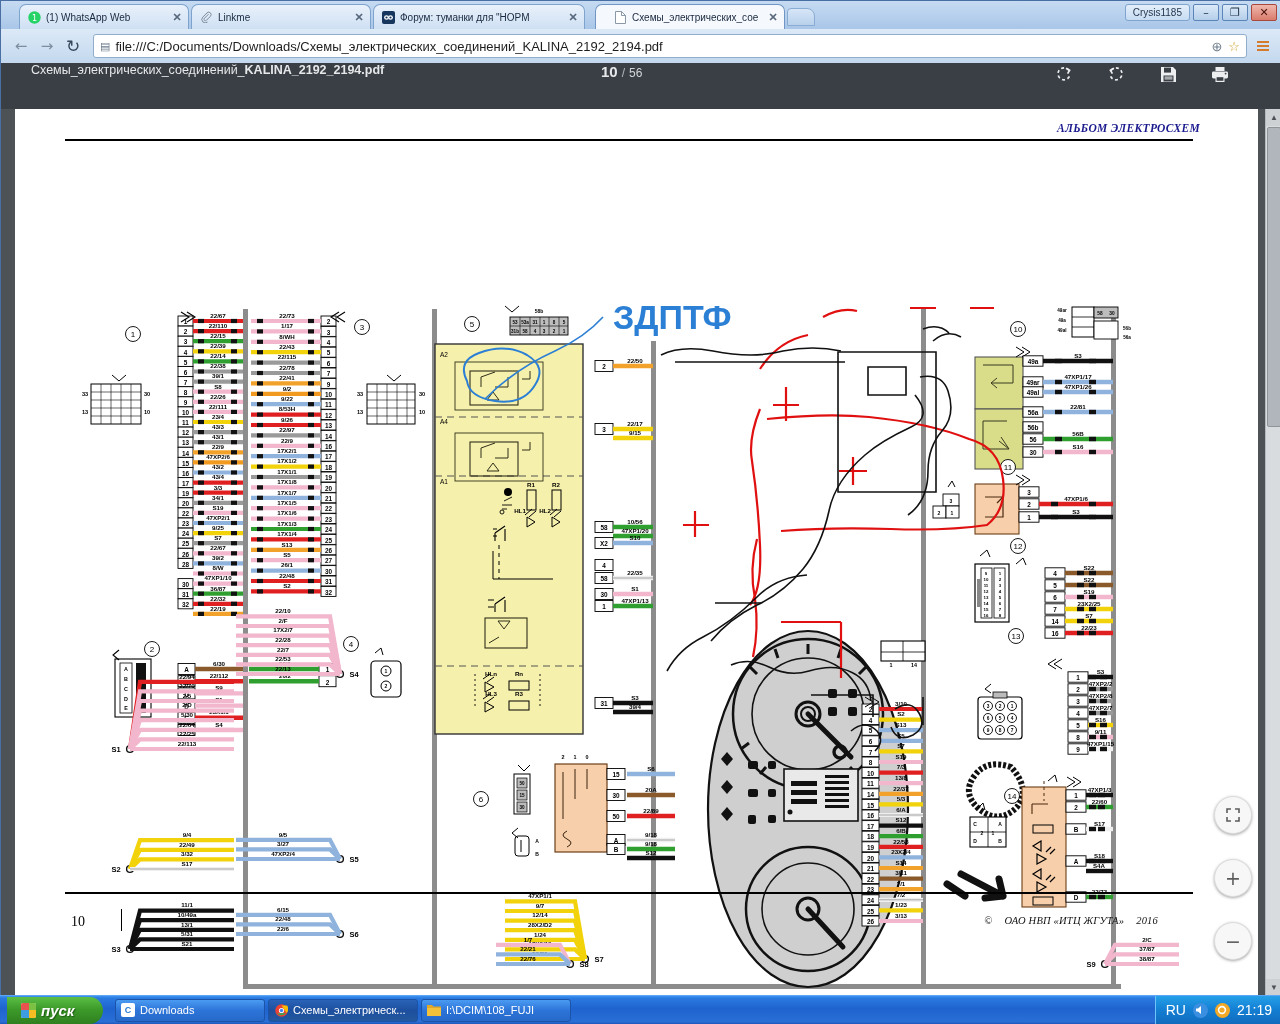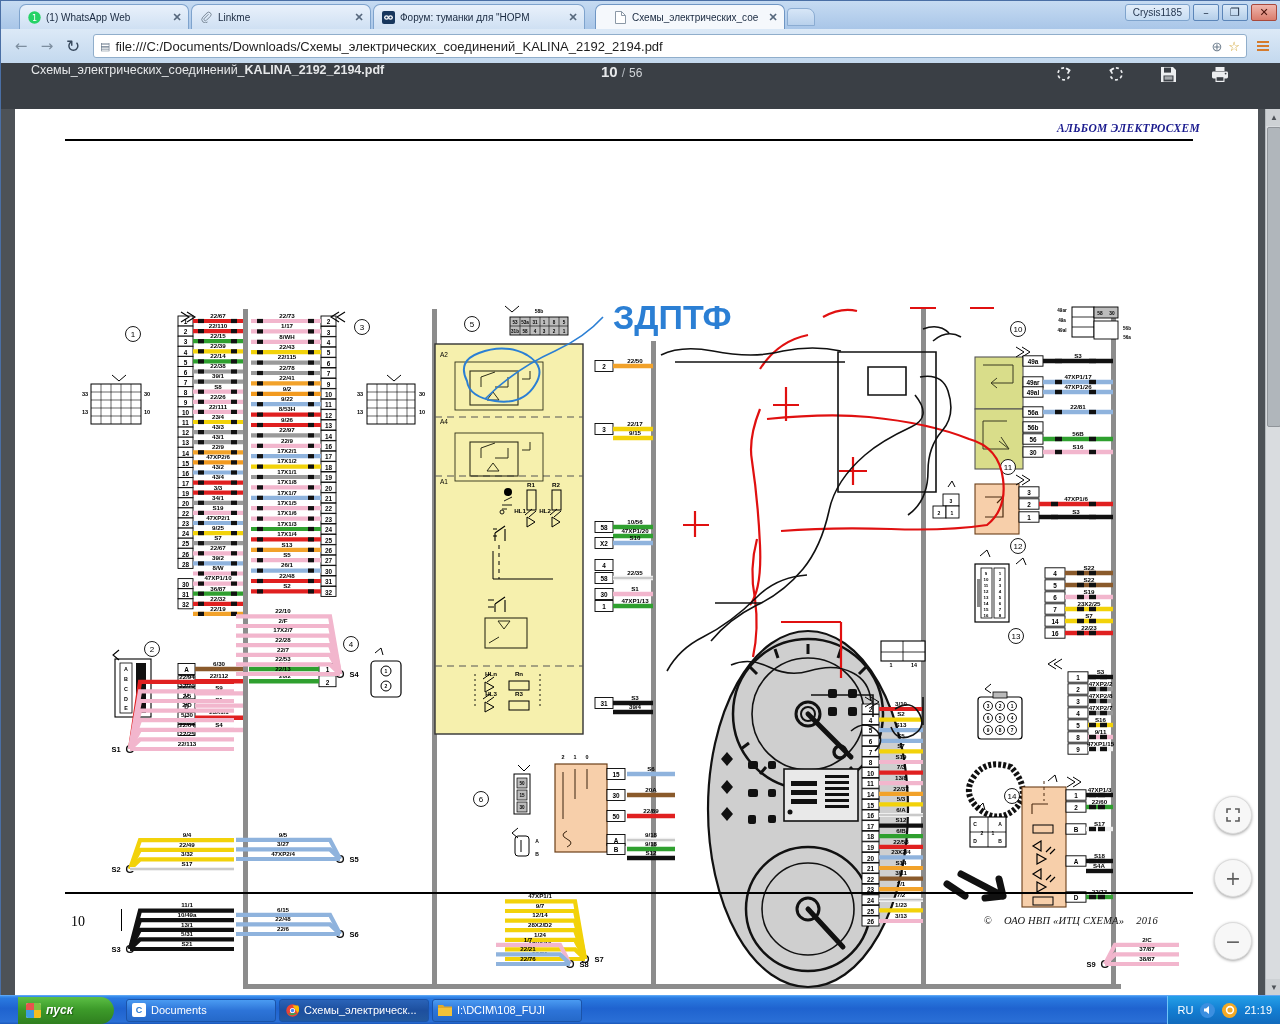--- a/index.html
+++ b/index.html
@@ -186,25 +186,25 @@
   }
 
   
   #taskbar {
     position: absolute; left: 0; top: 995px; width: 1280px; height: 29px;
     background: linear-gradient(#3f93f0 0%, #2a7ae0 8%, #1f63cf 45%, #2a6fd6 92%, #1b57b8 100%);
     border-top: 1px solid #5ba6f5;
     display: flex; align-items: center;
   }
   #start-btn {
-    width: 96px; height: 27px; margin-left: 18px;
+    width: 96px; height: 27px; margin-left: 7px;
     background: linear-gradient(#5cbf45, #3d9b2a 45%, #2f7f1f);
     border-radius: 0 14px 14px 0;
-    display: flex; align-items: center; gap: 5px; padding-left: 8px;
-    color: #fff; font-style: italic; font-weight: bold; font-size: 12px;
+    display: flex; align-items: center; gap: 5px; padding-left: 14px;
+    color: #fff; font-style: italic; font-weight: bold; font-size: 15px;
     text-shadow: 1px 1px 1px #1d5c12;
   }
   #start-flag { width: 15px; height: 15px; background:#f3f3f3; border-radius:2px;
     display:grid; grid-template-columns:1fr 1fr; grid-template-rows:1fr 1fr; overflow:hidden;}
   #start-flag i { display:block; }
   .tasks { display: flex; align-items: center; gap: 3px; margin-left: 12px; }
   .taskbtn {
     height: 23px; padding: 0 8px 0 5px; min-width: 150px; max-width: 168px;
     background: linear-gradient(#4a9bf2, #2d74d8 50%, #2569c9);
     border: 1px solid #1b53a8; border-radius: 3px;
@@ -212,21 +212,21 @@
     color: #fff; font-size: 11px; white-space: nowrap; overflow: hidden;
   }
   .taskbtn.active { background: linear-gradient(#2a63b8, #1d4f9e 50%, #23599f); }
   .taskico { width: 14px; height: 14px; flex: 0 0 14px; border-radius:2px;
     display:flex; align-items:center; justify-content:center; font-size:9px;}
   #tray {
     margin-left: auto; height: 29px; display: flex; align-items: center; gap: 7px;
     padding: 0 8px 0 10px;
     background: linear-gradient(#25a0e8, #1480d4 45%, #1169bb);
     border-left: 1px solid #6fc4f7;
-    color: #fff; font-size: 11px;
+    color: #fff; font-size: 14px;
   }
   .tray-ico { width: 15px; height: 15px; border-radius: 50%;
     display:flex; align-items:center; justify-content:center; font-size:9px; color:#fff;}
 </style>
 </head>
 <body>
 
 <div id="browser-window">
 
   <div id="tabstrip">
@@ -1608,21 +1608,21 @@
           </g>
         </g>
 
       </svg>
 
       <div id="footer-rule"></div>
       <div id="footer-pageno">10</div>
       <div id="footer-bar"></div>
       <div id="footer-copy">
         <span>©</span>
-        <span>ОАО НВП «ИТЦ СХЕМА»</span>
+        <span>ОАО НВП «ИТЦ ЖГУТА»</span>
         <span>2016</span>
       </div>
     </div>
 
     <div class="zoomctl" style="top:687px;">
       <svg width="16" height="16" viewBox="0 0 16 16">
         <path d="M2 6V2h4M14 6V2h-4M2 10v4h4M14 10v4h-4" fill="none" stroke="#5c5c5c" stroke-width="1.6"></path>
       </svg>
     </div>
     <div class="zoomctl" style="top:750px;">+</div>
@@ -1643,21 +1643,21 @@
         <i style="background:#7cc143"></i>
       <i style="background:#3d9de0"></i>
         <i style="background:#f5bd21"></i>
     </span>
     <span>пуск</span>
   </div>
 
   <div class="tasks">
     <div class="taskbtn">
       <span class="taskico" style="background:#fff;color:#2a7ad4;font-weight:bold;">C</span>
-      <span>Documents</span>
+      <span>Downloads</span>
     </div>
     <div class="taskbtn active">
       <span class="taskico">
         <svg width="13" height="13" viewBox="0 0 13 13">
             <circle cx="6.5" cy="6.5" r="6.2" fill="#ea4335"></circle>
             <path d="M6.5 1.5h5.6a6.2 6.2 0 0 1-.5 7.5z" fill="#fbbc05"></path>
             <path d="M2 9.6A6.2 6.2 0 0 0 11 9z" fill="#34a853"></path>
             <circle cx="6.5" cy="6.5" r="2.6" fill="#fff"></circle>
             <circle cx="6.5" cy="6.5" r="1.7" fill="#4285f4"></circle>
           </svg>

